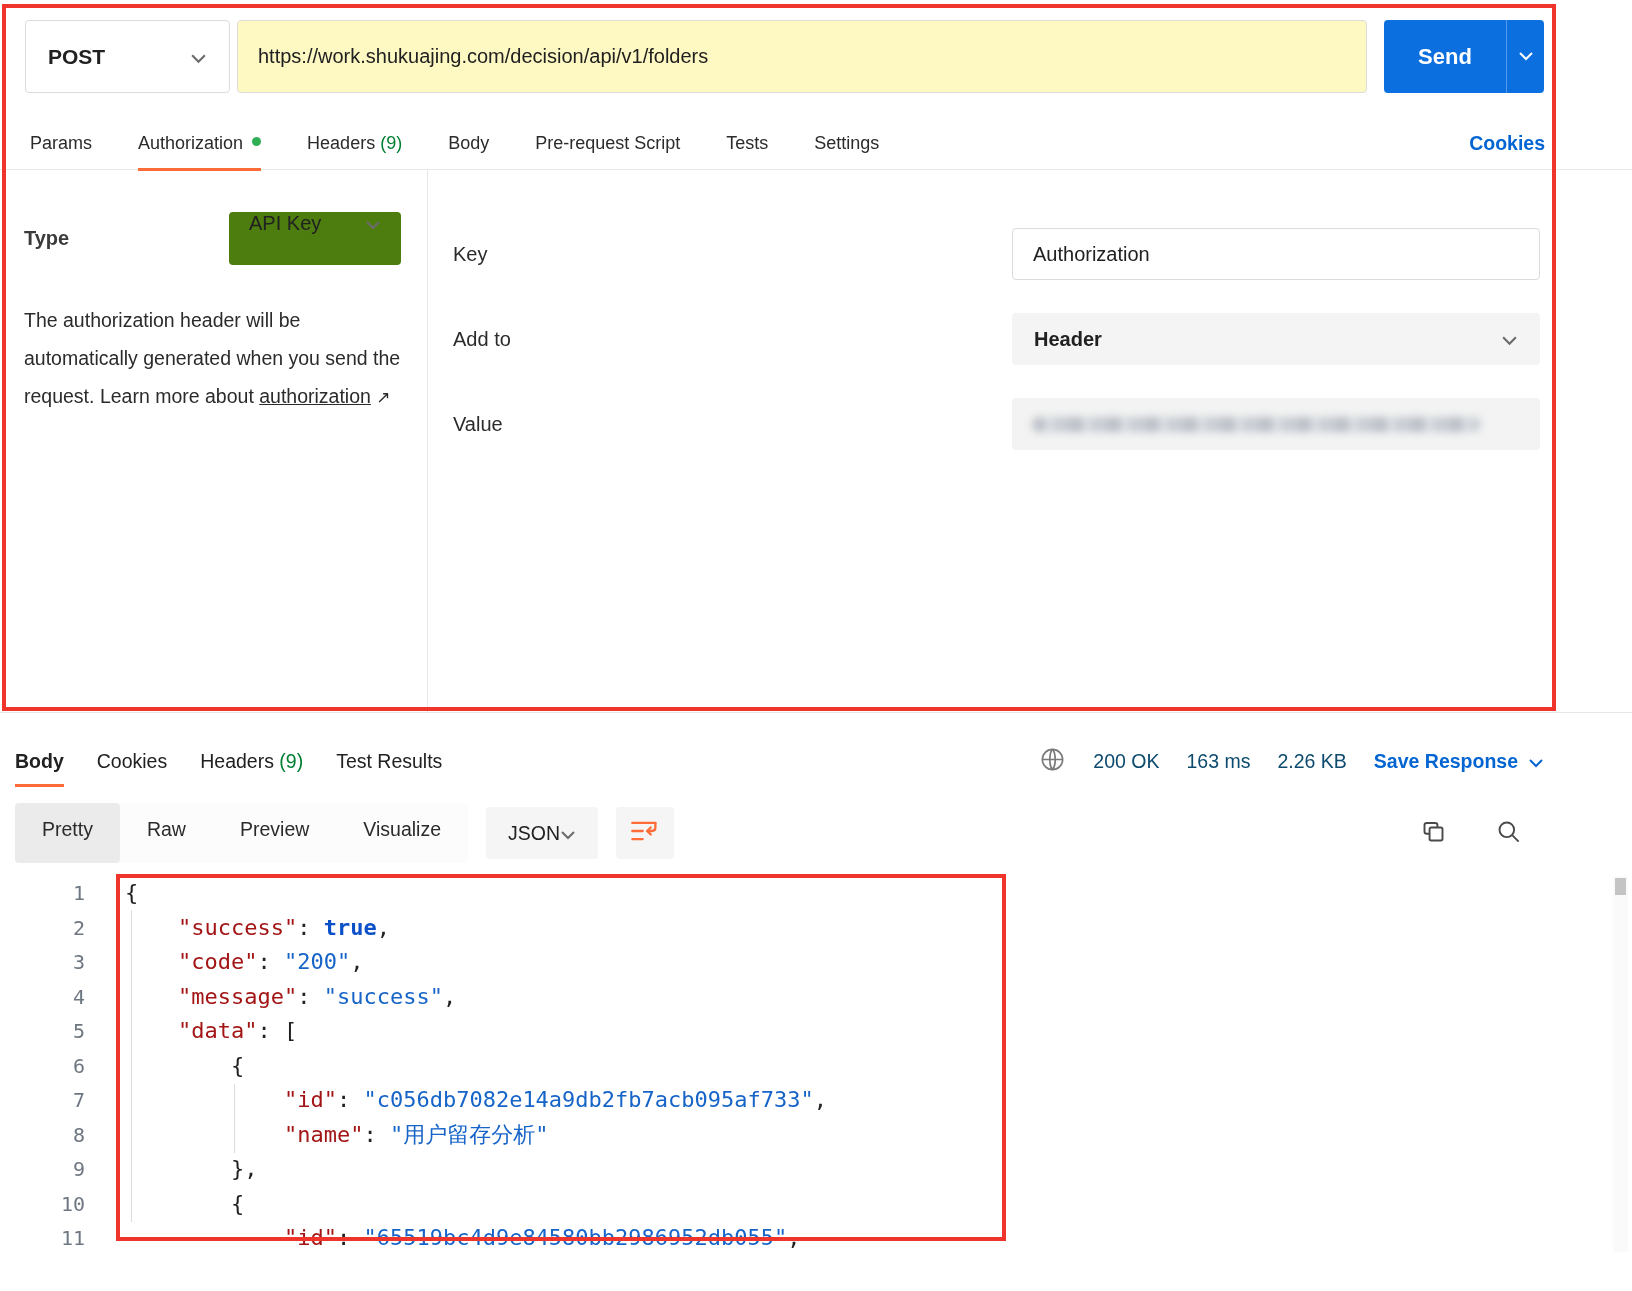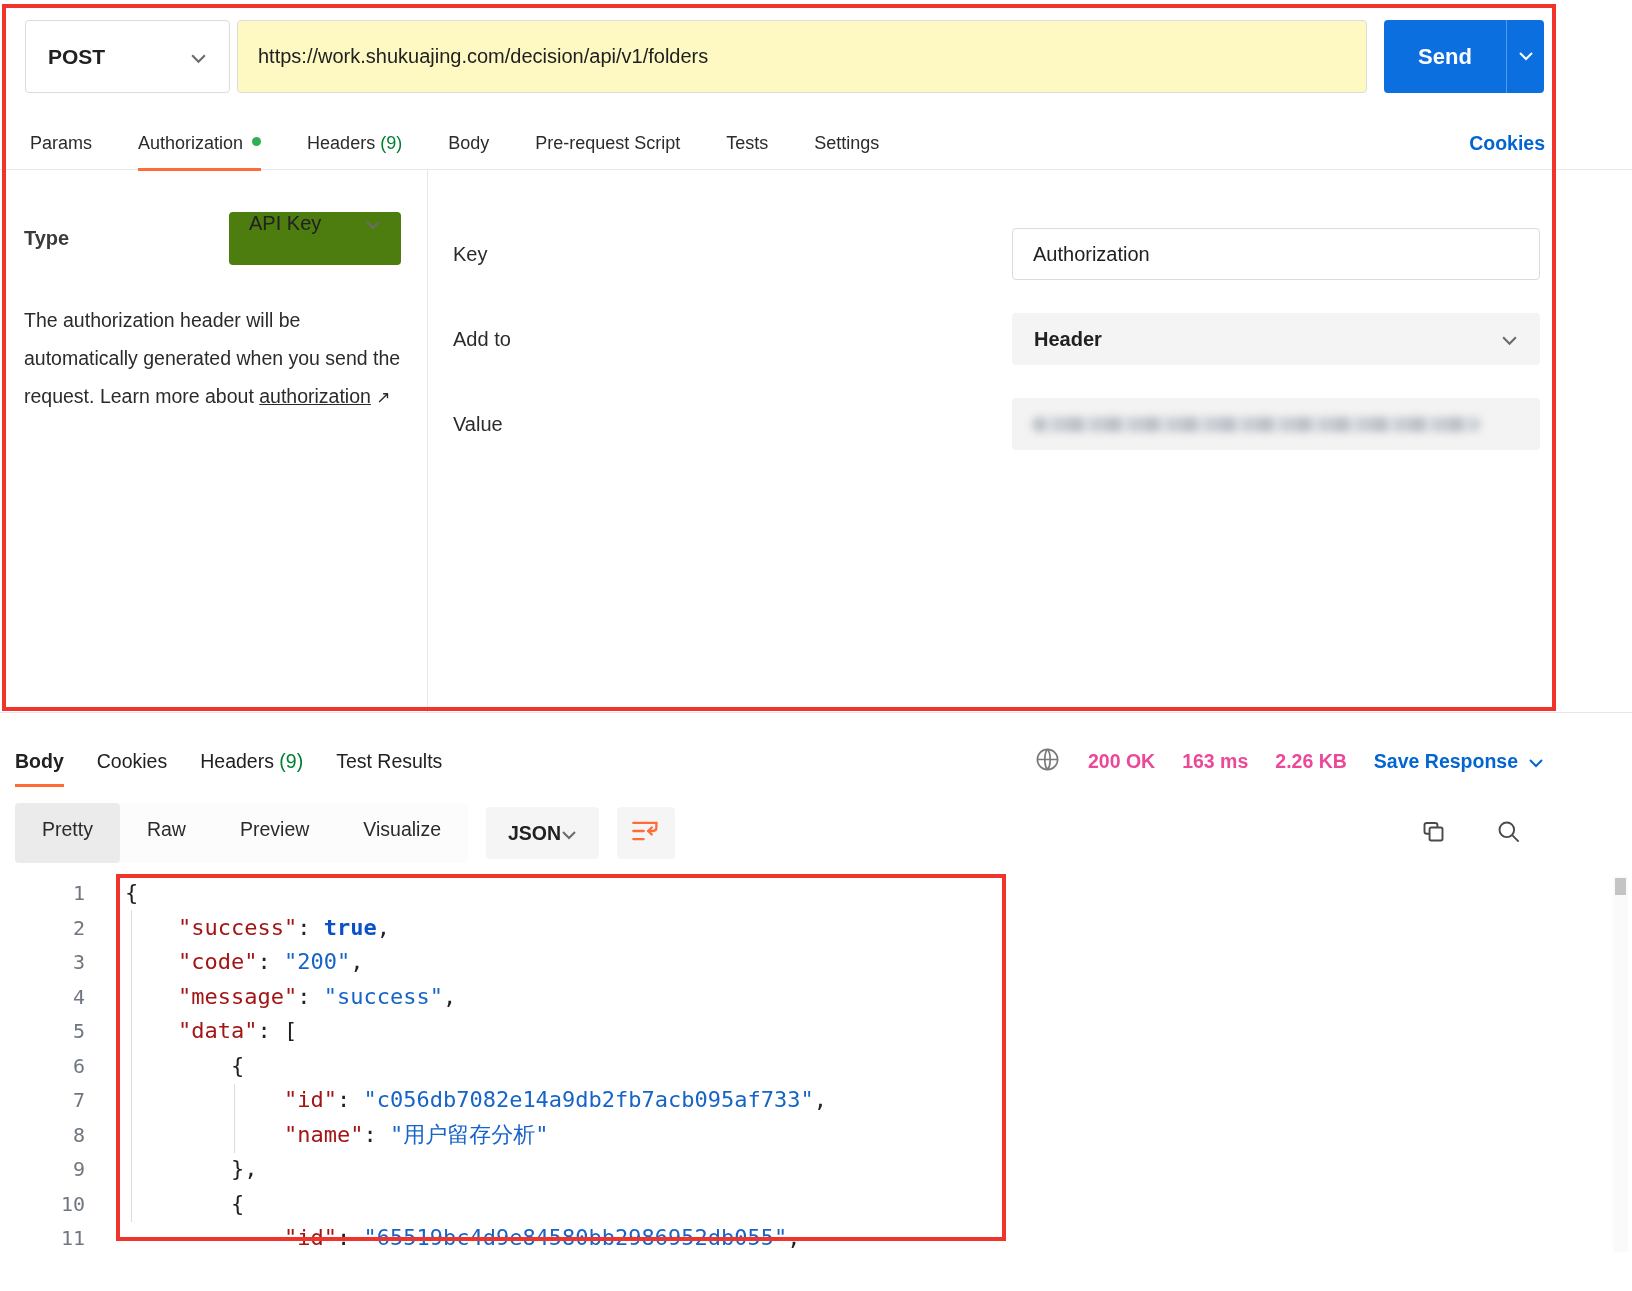--- a/index.html
+++ b/index.html
@@ -72,29 +72,29 @@
     background:#f4f4f4; border-radius:4px; display:flex; align-items:center;
     justify-content:space-between; padding:0 22px; font-size:20px; font-weight:600; cursor:pointer;
   }
   .section-divider { height:1px; background:#e6e6e6; width:100%; }
   
   .resp-header { display:flex; align-items:center; height:57px; margin-top:20px; padding:0 88px 0 15px; }
   .rtab { margin-right:33px; font-size:19.5px; height:57px; line-height:57px; position:relative; cursor:pointer; white-space:nowrap; }
   .rtab.active { font-weight:600; }
   .rtab.active::after { content:""; position:absolute; left:0; right:0; bottom:3px; height:3px; background:#ff6c37; }
   .status-group { margin-left:auto; display:flex; align-items:center; gap:27px; font-size:19.5px; }
-  .status-green { color:#ec4899;font-weight:bold; }
+  .status-green { color:#0c4a6e; }
   .save-response { color:#0265d2; font-weight:700; display:flex; align-items:center; gap:10px; cursor:pointer; }
   
   .view-bar { margin-top:16px; padding:0 110px 0 15px; display:flex; align-items:center; height:54px; }
   .seg { display:flex; align-items:center; background:#fcfcfc; border-radius:4px; }
   .vtab { padding:0 27px; height:60px; line-height:52px; font-size:19.5px; color:#2b2b2b; border-radius:4px; cursor:pointer; }
   .vtab.active { background:#ebebeb; }
   .json-select { margin-left:18px; height:52px; background:#f5f5f5; border-radius:4px;
-    display:flex; align-items:center; padding:0 22px; font-size:19.5px; font-weight:700; cursor:pointer; }
+    display:flex; align-items:center; padding:0 22px; font-size:19.5px; font-weight:400; cursor:pointer; }
   .wrap-btn { margin-left:18px; width:58px; height:52px; background:#f5f5f5; border-radius:4px;
     display:flex; align-items:center; justify-content:center; cursor:pointer; }
   .code-actions { margin-left:auto; display:flex; gap:48px; align-items:center; }
   .icon-btn { cursor:pointer; display:flex; align-items:center; }
   
   .code-area { margin-top:16px; position:relative; height:376px; overflow:hidden;
     font-family:"DejaVu Sans Mono", monospace; font-size:22px; }
   .code-line { display:flex; height:34.5px; line-height:34.5px; }
   .ln { width:85px; text-align:right; color:#6e7781; font-size:20px; flex:none; }
   .lc { padding-left:40px; white-space:pre; }

